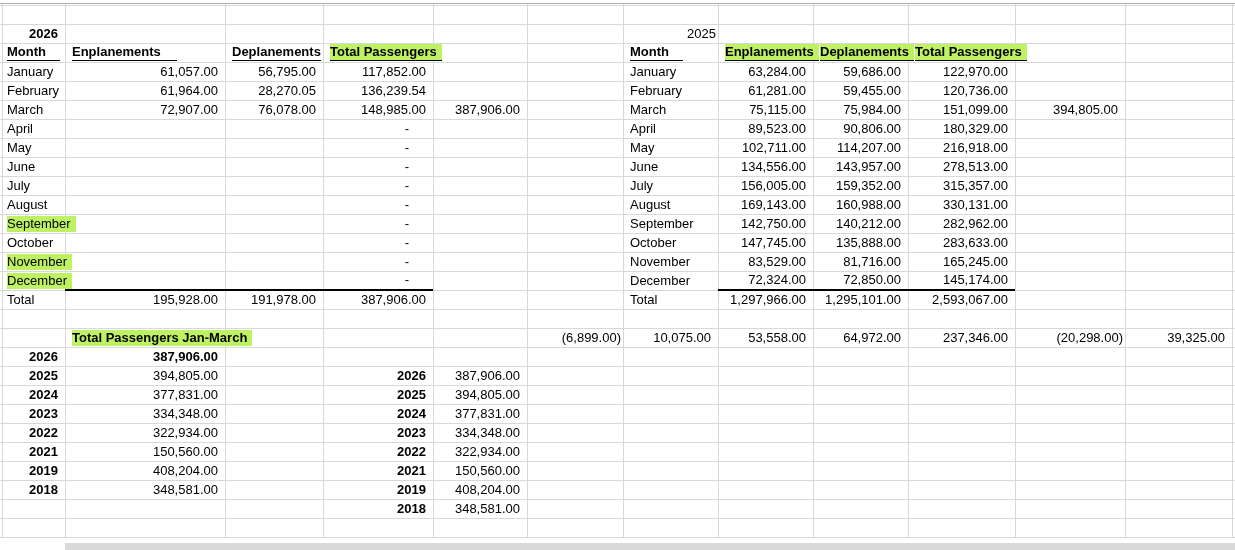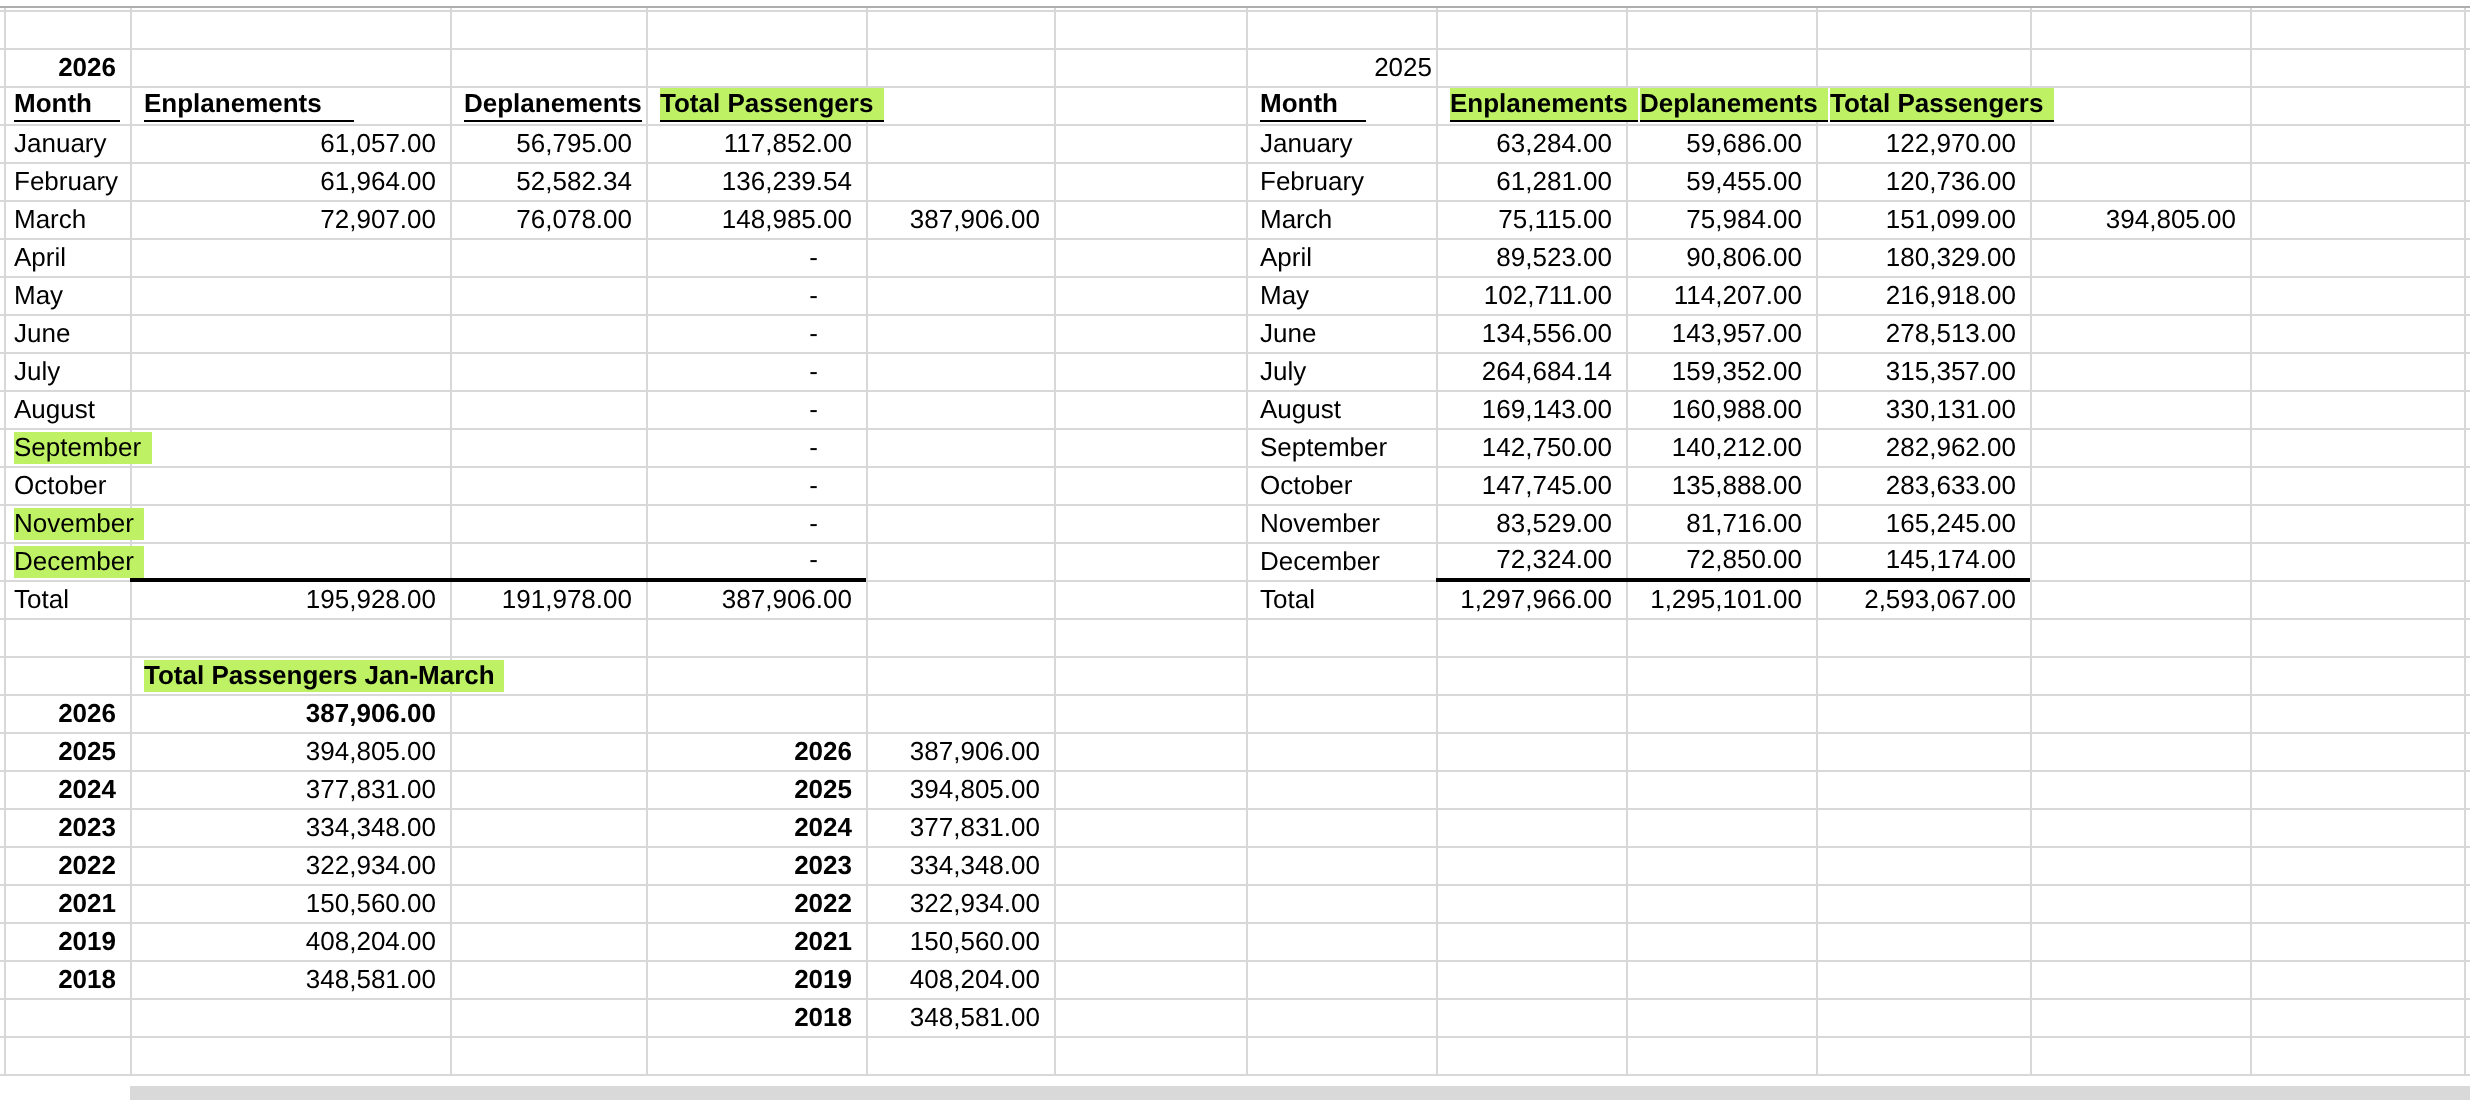--- a/index.html
+++ b/index.html
@@ -76,21 +76,21 @@
     <td><span class="v">January</span></td>
     <td class="num"><span class="v">61,057.00</span></td>
     <td class="num"><span class="v">56,795.00</span></td>
     <td class="num"><span class="v">117,852.00</span></td>
     <td class="num"><span class="v"></span></td>
   </tr>
 
   <tr class="r">
     <td><span class="v">February</span></td>
     <td class="num"><span class="v">61,964.00</span></td>
-    <td class="num"><span class="v">52,582.34</span></td>
+    <td class="num"><span class="v">28,270.05</span></td>
     <td class="num"><span class="v">136,239.54</span></td>
     <td class="num"><span class="v"></span></td>
   </tr>
 
   <tr class="r">
     <td><span class="v">March</span></td>
     <td class="num"><span class="v">72,907.00</span></td>
     <td class="num"><span class="v">76,078.00</span></td>
     <td class="num"><span class="v">148,985.00</span></td>
     <td class="num"><span class="v">387,906.00</span></td>
@@ -244,21 +244,21 @@
   <tr class="r">
     <td><span class="v">June</span></td>
     <td class="num"><span class="v">134,556.00</span></td>
     <td class="num"><span class="v">143,957.00</span></td>
     <td class="num"><span class="v">278,513.00</span></td>
     <td class="num"><span class="v"></span></td>
   </tr>
 
   <tr class="r">
     <td><span class="v">July</span></td>
-    <td class="num"><span class="v">264,684.14</span></td>
+    <td class="num"><span class="v">156,005.00</span></td>
     <td class="num"><span class="v">159,352.00</span></td>
     <td class="num"><span class="v">315,357.00</span></td>
     <td class="num"><span class="v"></span></td>
   </tr>
 
   <tr class="r">
     <td><span class="v">August</span></td>
     <td class="num"><span class="v">169,143.00</span></td>
     <td class="num"><span class="v">160,988.00</span></td>
     <td class="num"><span class="v">330,131.00</span></td>
@@ -414,15 +414,30 @@
     <colgroup>
         <col style="width:96px">
         <col style="width:95px">
         <col style="width:95px">
         <col style="width:95px">
         <col style="width:107px">
         <col style="width:110px">
         <col style="width:107px">
       </colgroup>
     <tbody>
+      <tr>
+  <td class="num paren"><span class="v">(6,899.00)</span></td>
+
+  <td class="num"><span class="v">10,075.00</span></td>
+
+  <td class="num"><span class="v">53,558.00</span></td>
+
+  <td class="num"><span class="v">64,972.00</span></td>
+
+  <td class="num"><span class="v">237,346.00</span></td>
+
+  <td class="num paren"><span class="v">(20,298.00)</span></td>
+
+  <td class="num"><span class="v">39,325.00</span></td>
+</tr>
     </tbody>
   </table>
 </div>
 
 </body></html>

